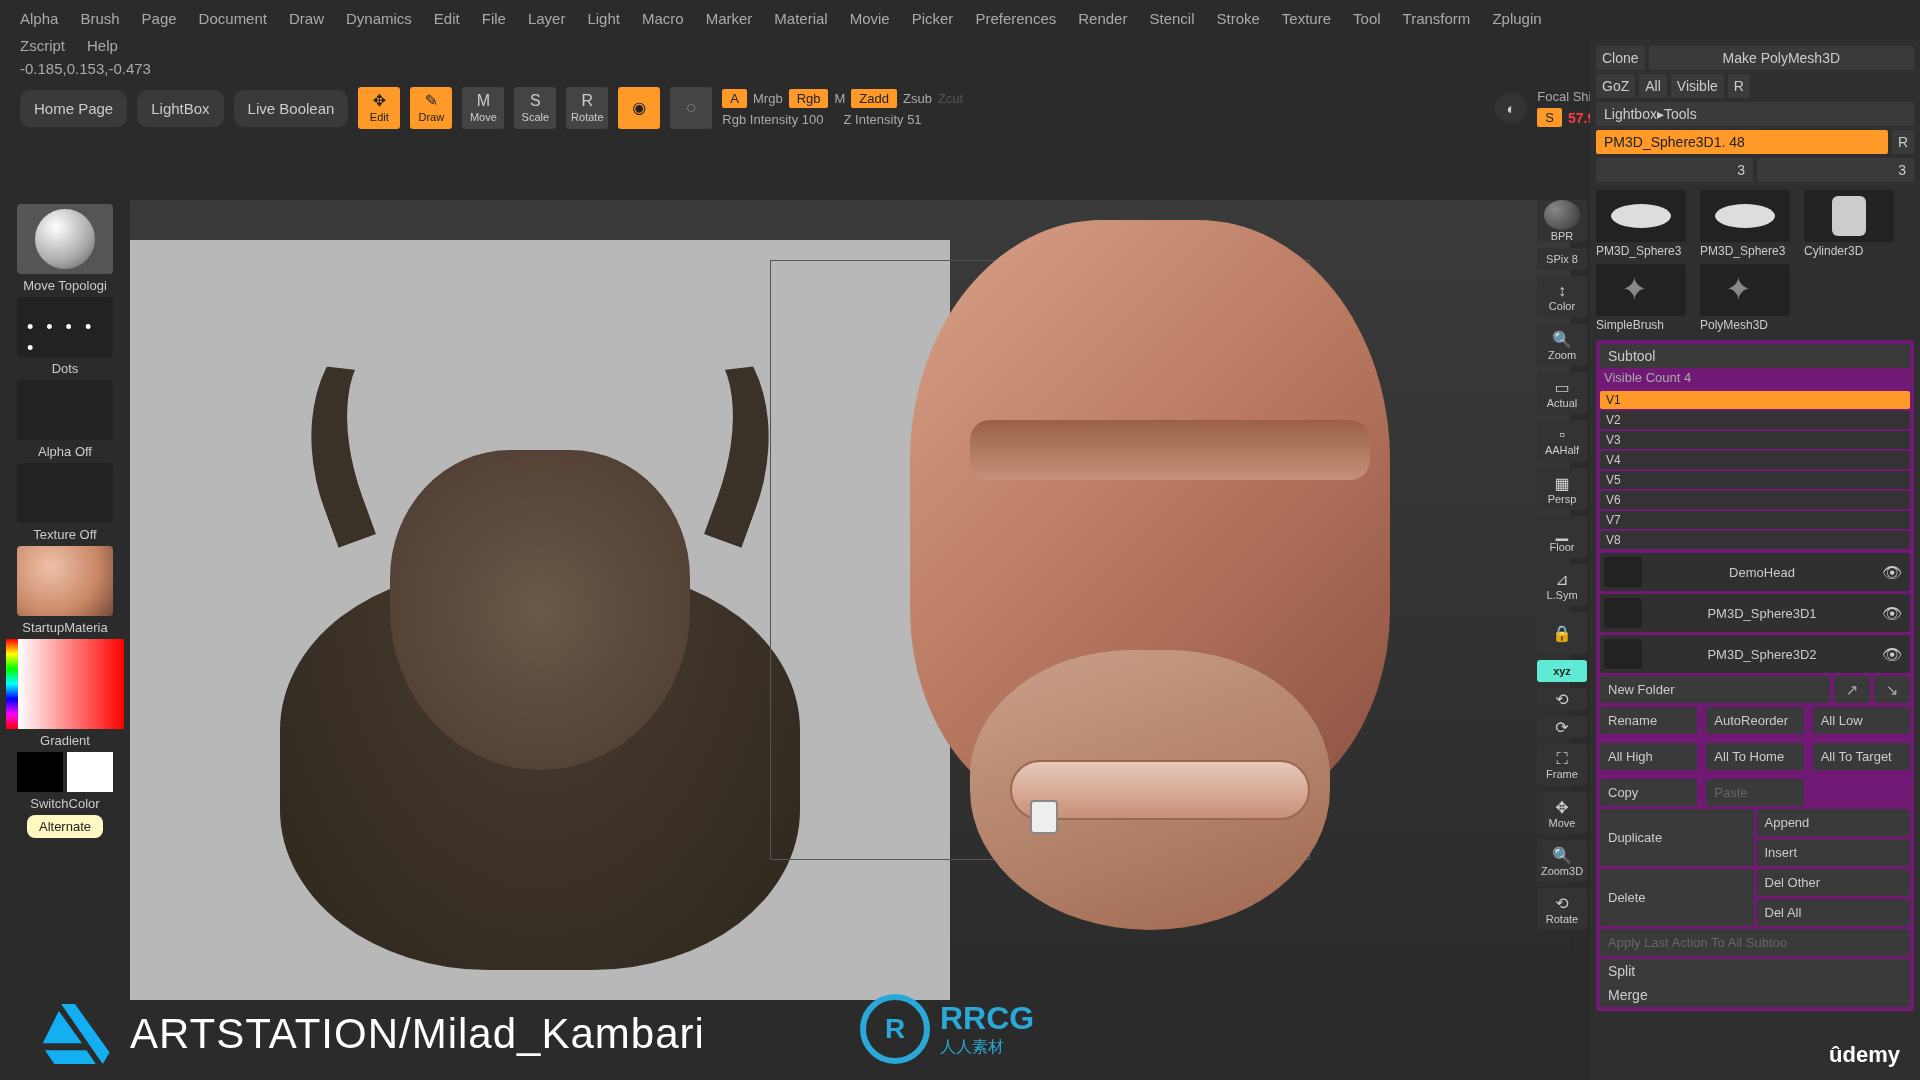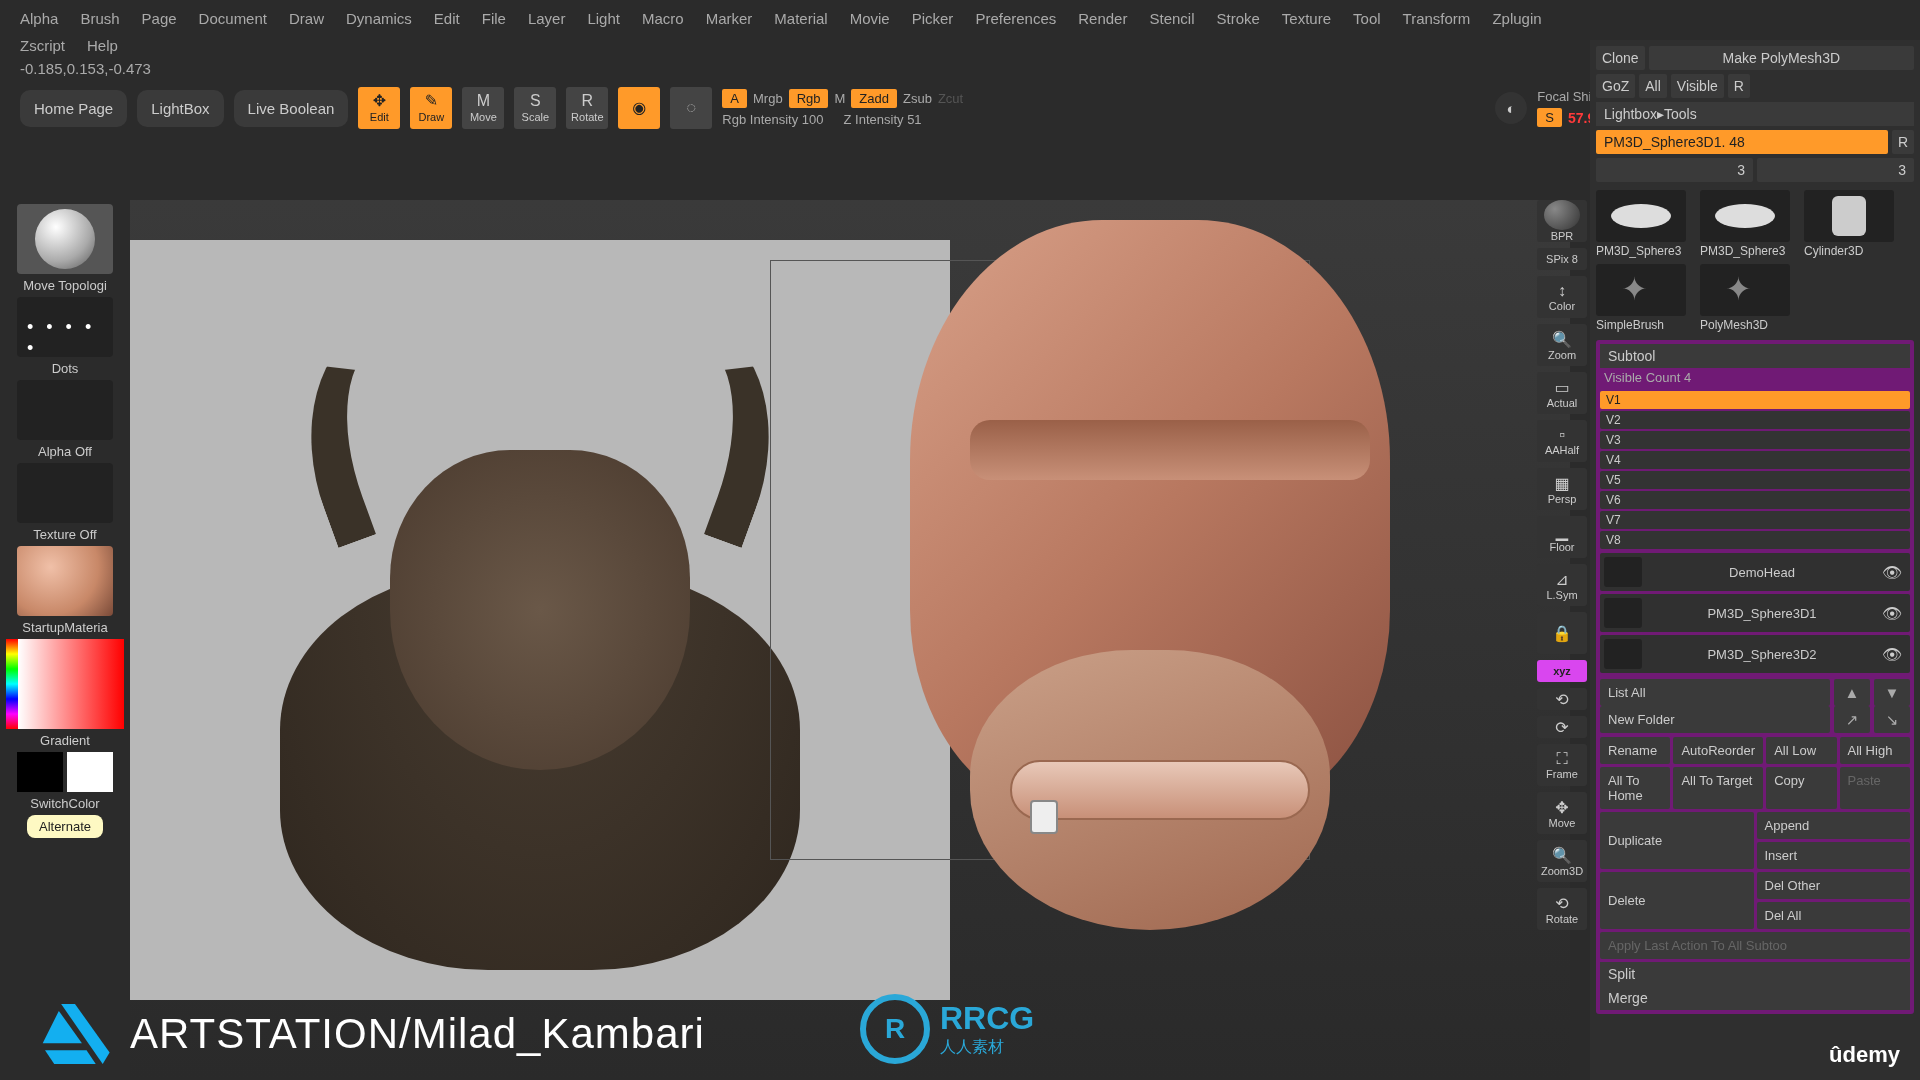--- a/index.html
+++ b/index.html
@@ -58,21 +58,21 @@
 .head-mass { position: absolute; left: 80px; top: 0; width: 480px; height: 600px; background: linear-gradient(135deg, #d8a088, #b87860 50%, #8a5040); border-radius: 40% 40% 35% 35%; }
 .jaw { position: absolute; left: 140px; top: 430px; width: 360px; height: 280px; background: linear-gradient(160deg, #caa088, #a06850); border-radius: 45% 45% 50% 50%; }
 .lip { position: absolute; left: 180px; top: 540px; width: 300px; height: 60px; background: linear-gradient(to bottom, #e8c8b8, #c89078); border-radius: 30px; border: 2px solid #9a6850; }
 .tooth-cursor { position: absolute; left: 200px; top: 580px; width: 28px; height: 34px; background: #eee; border: 2px solid #888; border-radius: 4px; }
 .brow { position: absolute; left: 140px; top: 200px; width: 400px; height: 60px; background: linear-gradient(to bottom, #9a6048, #c89078); border-radius: 20px; }
 .rect-frame { position: absolute; left: 640px; top: 60px; width: 540px; height: 600px; border: 1px solid #555; }
 
 
 .right-tools { position: absolute; right: 330px; top: 200px; width: 56px; display: flex; flex-direction: column; gap: 6px; align-items: center; }
 .rt-item { width: 50px; height: 42px; background: #333; border-radius: 3px; display: flex; flex-direction: column; align-items: center; justify-content: center; color: #ccc; font-size: 11px; cursor: pointer; }
-.rt-item.xyz { background: #d946ef; color: #222; font-weight: bold; }
+.rt-item.xyz { background: #5eead4; color: #222; font-weight: bold; }
 .rt-glyph { font-size: 16px; }
 .sphere-mini { width: 36px; height: 36px; border-radius: 50%; background: radial-gradient(circle at 30% 30%, #888, #333); }
 
 
 .right-panel { position: absolute; right: 0; top: 40px; width: 330px; bottom: 0; background: #2f2f2f; display: flex; flex-direction: column; gap: 4px; padding: 6px; overflow: hidden; }
 .rp-row { display: flex; gap: 4px; }
 .rp-btn { background: #3a3a3a; color: #ccc; padding: 4px 8px; border-radius: 2px; font-size: 14px; cursor: pointer; flex: 1; text-align: center; }
 .rp-btn.small { flex: 0 0 auto; padding: 4px 6px; }
 .rp-btn.orange { background: #ff9a29; color: #222; }
 .rp-hdr { background: #3a3a3a; color: #ccc; padding: 4px 8px; font-size: 14px; }
@@ -84,21 +84,21 @@
 .tg-thumb .spk { width: 40px; height: 40px; color: #888; font-size: 32px; }
 .tg-lbl { font-size: 12px; color: #ccc; }
 .subtool-sec { background: #701a75; border-radius: 3px; padding: 4px; }
 .vis-row { display: flex; gap: 2px; padding: 4px 0; flex-direction: column; }
 .v-chip { background: #333; color: #ccc; font-size: 12px; padding: 2px 6px; border-radius: 2px; }
 .v-chip.on { background: #ff9a29; color: #222; }
 .st-row { display: flex; align-items: center; gap: 6px; background: #303030; padding: 4px; border-radius: 2px; margin-bottom: 3px; }
 .st-thumb { width: 38px; height: 30px; background: #222; border-radius: 3px; }
 .st-name { flex: 1; font-size: 13px; color: #ccc; text-align: center; }
 .eye { width: 24px; height: 18px; color: #ccc; font-size: 16px; }
-.actions-grid { display: grid; grid-template-columns: 1fr 1fr 1fr 1fr; gap: 3px; margin-top: 4px; }
+.actions-grid { display: grid; grid-template-columns: 1fr 1fr 1fr; gap: 9px; margin-top: 4px; }
 .act-btn { background: #3a3a3a; color: #ccc; padding: 6px 8px; font-size: 13px; border-radius: 2px; cursor: pointer; }
 .act-btn.dim { color: #666; }
 .icon-btn { background: #3a3a3a; padding: 4px; border-radius: 2px; display: flex; align-items: center; justify-content: center; width: 36px; cursor: pointer; }
 .watermark { position: absolute; left: 40px; bottom: 16px; display: flex; align-items: center; gap: 20px; color: #fff; font-size: 42px; font-weight: 300; letter-spacing: 1px; }
 .as-logo { width: 70px; height: 60px; }
 .as-logo svg { width: 100%; height: 100%; }
 .rrcg { position: absolute; left: 860px; bottom: 16px; display: flex; align-items: center; gap: 10px; }
 .rrcg-circ { width: 70px; height: 70px; border: 6px solid #2aa8d8; border-radius: 50%; display: flex; align-items: center; justify-content: center; color: #2aa8d8; font-weight: bold; font-size: 28px; }
 .rrcg-txt { color: #2aa8d8; font-size: 32px; font-weight: bold; }
 .udemy { position: absolute; right: 20px; bottom: 12px; color: #fff; font-size: 22px; font-weight: bold; }
@@ -387,25 +387,20 @@
       <div class="st-thumb"></div>
       <div class="st-name">PM3D_Sphere3D1</div>
       <div class="eye">👁</div>
     </div>
     <div class="st-row">
       <div class="st-thumb"></div>
       <div class="st-name">PM3D_Sphere3D2</div>
       <div class="eye">👁</div>
     </div>
 
-    <div class="rp-row" style="margin-top:6px">
-      <div class="act-btn" style="flex:1">List All</div>
-      <div class="icon-btn">▲</div>
-      <div class="icon-btn">▼</div>
-    </div>
     <div class="rp-row">
       <div class="act-btn" style="flex:1">New Folder</div>
       <div class="icon-btn">↗</div>
       <div class="icon-btn">↘</div>
     </div>
     <div class="actions-grid">
       <div class="act-btn">Rename</div>
       <div class="act-btn">AutoReorder</div>
       <div class="act-btn">All Low</div>
       <div class="act-btn">All High</div>

